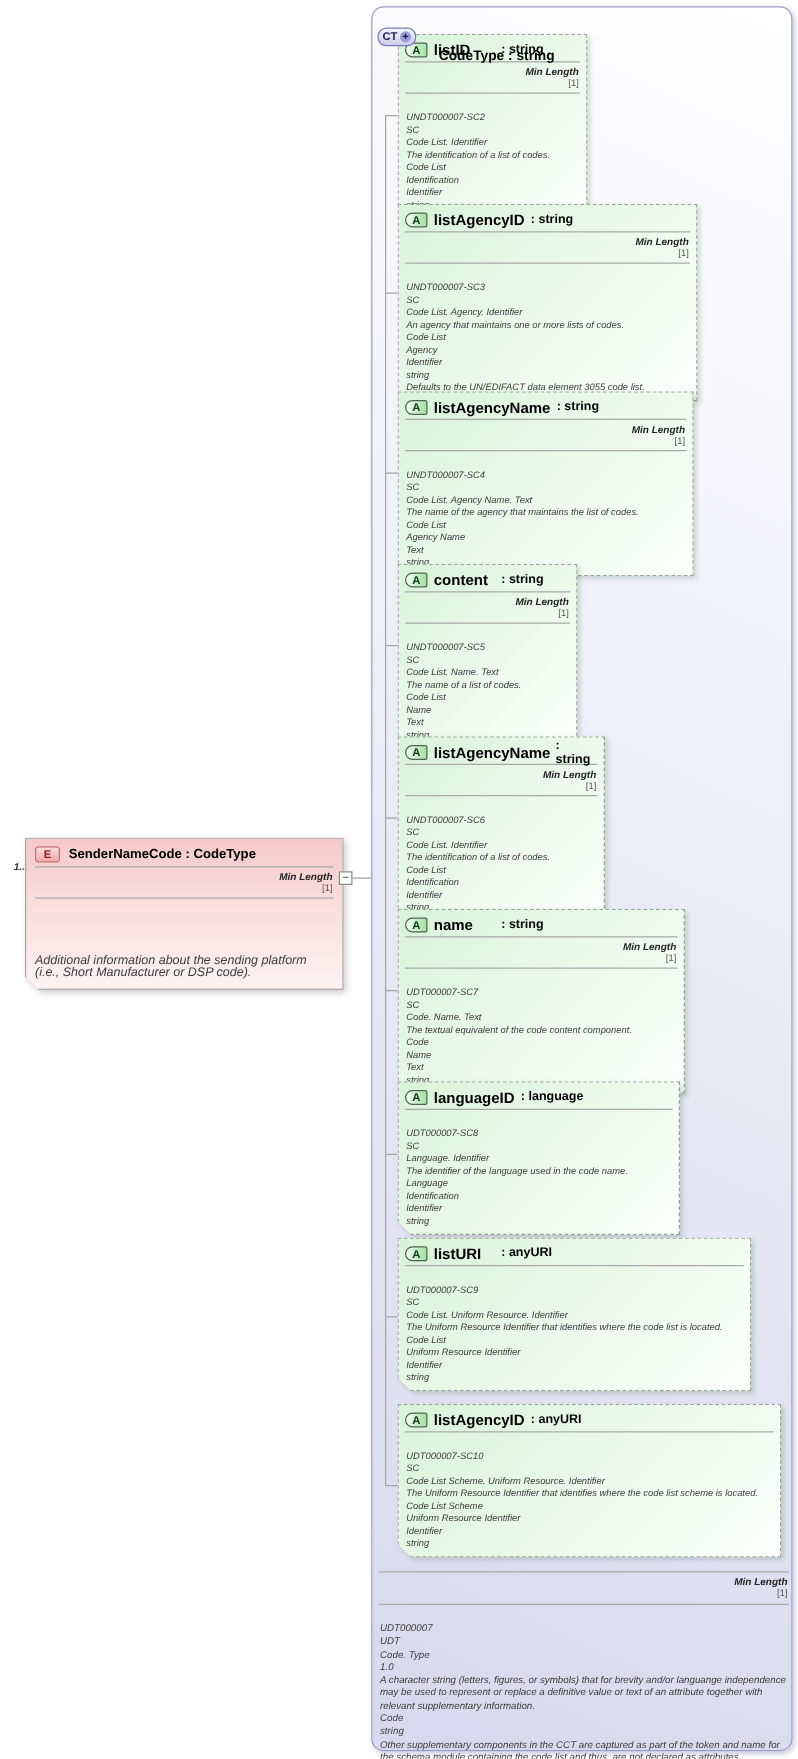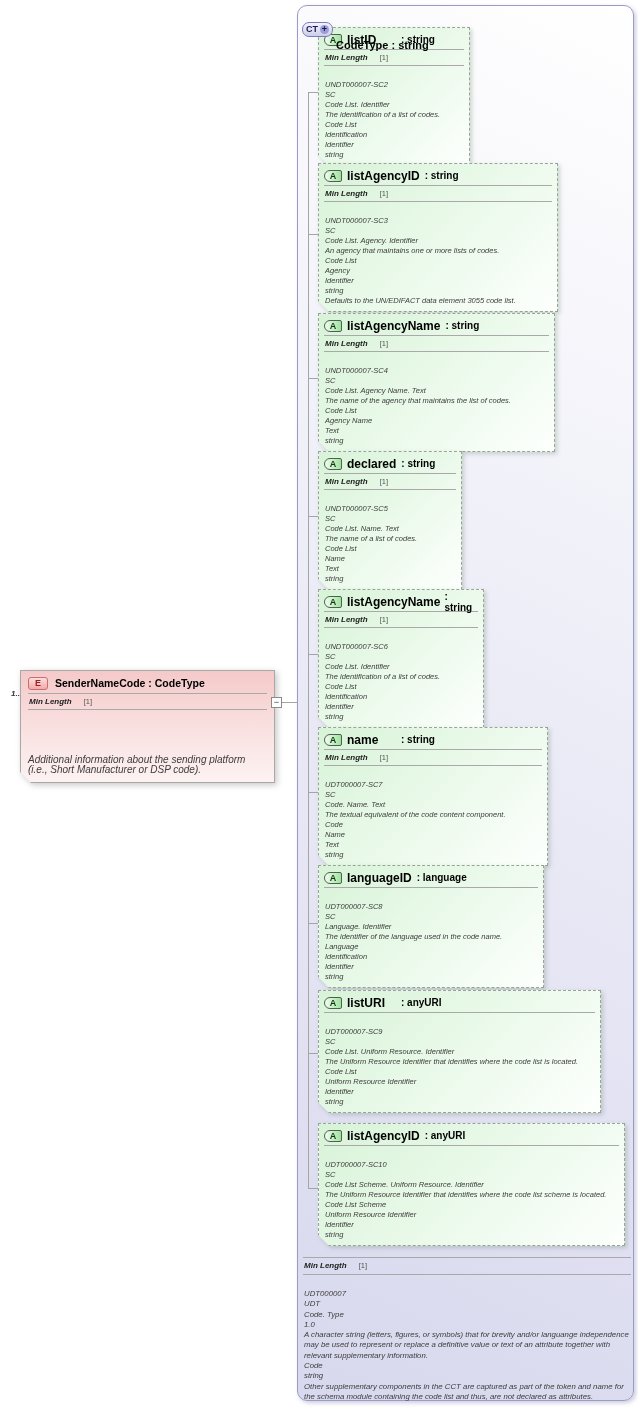--- a/index.html
+++ b/index.html
@@ -4,21 +4,21 @@
 <style>
   html,body { margin:0; padding:0; background:#ffffff; }
   body { width:638px; height:1407px; position:relative; overflow:hidden;
          font-family:"Liberation Sans", sans-serif; color:#000; }
 
   
   .ct-box { position:absolute; left:297px; top:5px; width:337px; height:1396px;
             box-sizing:border-box; border:1px solid #9b9bc9; border-radius:10px;
             background:linear-gradient(205deg,#ffffff 0%,#ececf7 48%,#d8d8ee 100%);
             box-shadow:2px 2px 4px rgba(110,110,160,.35); }
-  .ct-header { position:absolute; left:302px; top:7px; display:flex; align-items:center; gap:3px; z-index:5; }
+  .ct-header { position:absolute; left:302px; top:7px; display:flex; align-items:center; gap:18px; z-index:5; }
   .ct-badge { display:inline-flex; align-items:center; gap:2px; height:13px; padding:0 3px;
               border:1px solid #7a7abc; border-radius:7px;
               background:linear-gradient(180deg,#f4f4fc,#cdcdea);
               font-size:9px; font-weight:bold; color:#1c1c55; }
   .ct-plus { width:9px; height:9px; border-radius:50%; background:#9d9dd6; color:#15155a;
              font-size:9px; line-height:9px; text-align:center; font-weight:bold; }
   .ct-title { font-size:11px; font-weight:bold;margin-top:32px; }
 
   
   .line { position:absolute; background:#a5a5a5; z-index:1; }
@@ -35,21 +35,21 @@
                 padding:3px 5px 5px 5px; }
   .attr-title { display:flex; align-items:center; gap:5px; height:17px; }
   .badge-a { flex:0 0 18px; width:18px; height:12px; box-sizing:border-box;
              border:1px solid #4d624d; border-radius:6px 2px 2px 6px;
              background:linear-gradient(90deg,#f2fdf2,#9fe29f);
              font-size:9px; font-weight:bold; color:#123612;
              display:flex; align-items:center; justify-content:center; }
   .attr-name { font-size:12px; font-weight:bold; min-width:49px; }
   .attr-type { font-size:10px; font-weight:bold; }
   .hr { height:1px; background:#a9a9a9; margin:1px 0; }
-  .facet-row { display:flex; align-items:flex-end; padding:2px 1px; }
+  .facet-row { display:flex; align-items:flex-end; padding:2px 1px;flex-direction:column; }
   .facet-label { font-style:italic; font-weight:bold; font-size:8px; color:#222; }
   .facet-value { font-size:7.5px; color:#555; margin-left:12px; }
   .ann { font-style:italic; font-size:7.5px; line-height:10px; color:#3c3c3c;
          white-space:pre-line; padding:2px 1px 0 1px;margin-top:12px; }
 
   
   .el-wrap { position:absolute; left:20px; top:670px; width:255px; z-index:3;
              filter:drop-shadow(2px 2px 3px rgba(0,0,0,.22)); }
   .el-inner { box-sizing:border-box; border:1px solid #a8a8a8;
               background:linear-gradient(180deg,#f5c9c9 0%,#f9dede 45%,#fdf2f2 100%);
@@ -189,21 +189,21 @@
 Agency Name
 Text
 string</div>
     </div>
   </div>
 
   <div class="attr-wrap" style="left:318px;top:451px;width:144px;">
     <div class="attr-inner">
       <div class="attr-title">
         <span class="badge-a">A</span>
-        <span class="attr-name">declared</span>
+        <span class="attr-name">content</span>
         <span class="attr-type">: string</span>
       </div>
       <div class="hr"></div>
       <div class="facet-row">
         <span class="facet-label">Min Length</span>
         <span class="facet-value">[1]</span>
       </div>
       <div class="hr"></div>
       <div class="ann">UNDT000007-SC5
 SC

